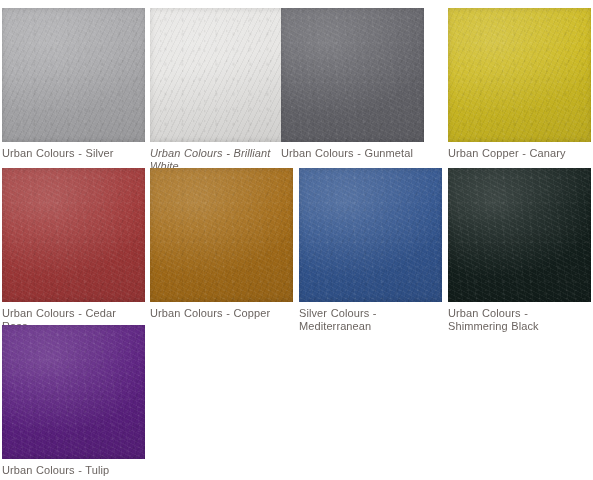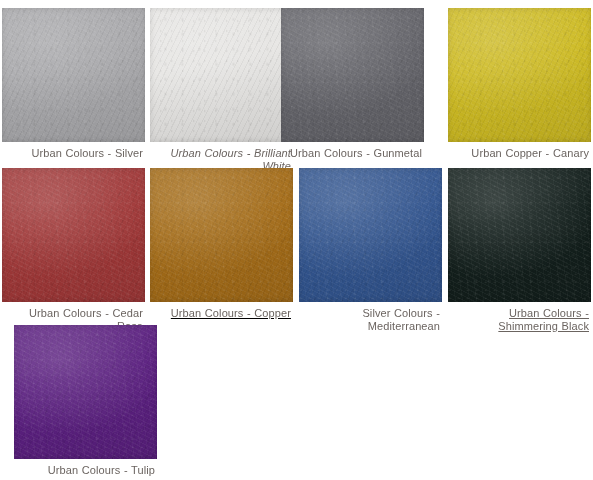--- a/index.html
+++ b/index.html
@@ -11,21 +11,20 @@
     width: 593px;
     height: 480px;
     overflow: hidden;
     font-family: "Liberation Sans", sans-serif;
   }
 
   #swatch-grid {
     position: relative;
     width: 593px;
     height: 368px;
-    text-align: right;
   }
 
   .swatch-cell {
     position: absolute;
     width: 145px;
   }
 
   .swatch-tile {
     position: relative;
     width: 143px;
@@ -120,21 +119,21 @@
     </div>
     <div class="swatch-cell" style="left: 2px; top: 168px;">
       <div class="swatch-tile" style="background-color: rgb(160, 56, 56);">
         <div class="grain"></div>
         <div class="grain2"></div>
         <div class="sheen"></div>
         <div class="edge"></div>
       </div>
       <div class="swatch-label" style="color: rgb(107, 100, 96);">Urban Colours - Cedar Rose</div>
     </div>
-    <div class="swatch-cell" style="left: 150px; top: 168px; text-decoration: underline;">
+    <div class="swatch-cell" style="left: 150px; top: 168px;">
       <div class="swatch-tile" style="background-color: rgb(164, 108, 24);">
         <div class="grain"></div>
         <div class="grain2"></div>
         <div class="sheen"></div>
         <div class="edge"></div>
       </div>
       <div class="swatch-label" style="color: rgb(107, 100, 96);">Urban Colours - Copper</div>
     </div>
     <div class="swatch-cell" style="left: 299px; top: 168px;">
       <div class="swatch-tile" style="background-color: rgb(50, 85, 143);">
@@ -145,23 +144,23 @@
       </div>
       <div class="swatch-label" style="color: rgb(107, 100, 96);">Silver Colours - Mediterranean</div>
     </div>
     <div class="swatch-cell" style="left: 448px; top: 168px;">
       <div class="swatch-tile" style="background-color: rgb(19, 31, 28);">
         <div class="grain"></div>
         <div class="grain2"></div>
         <div class="sheen"></div>
         <div class="edge"></div>
       </div>
-      <div class="swatch-label" style="color: rgb(107, 100, 96); text-decoration: underline;">Urban Colours - Shimmering Black</div>
+      <div class="swatch-label" style="color: rgb(107, 100, 96);">Urban Colours - Shimmering Black</div>
     </div>
-    <div class="swatch-cell" style="left: 2px; top: 325px; margin-left: 12px;">
+    <div class="swatch-cell" style="left: 2px; top: 325px;">
       <div class="swatch-tile" style="background-color: rgb(91, 32, 128);">
         <div class="grain"></div>
         <div class="grain2"></div>
         <div class="sheen"></div>
         <div class="edge"></div>
       </div>
       <div class="swatch-label" style="color: rgb(107, 100, 96);">Urban Colours - Tulip</div>
     </div>
   </div>
 

